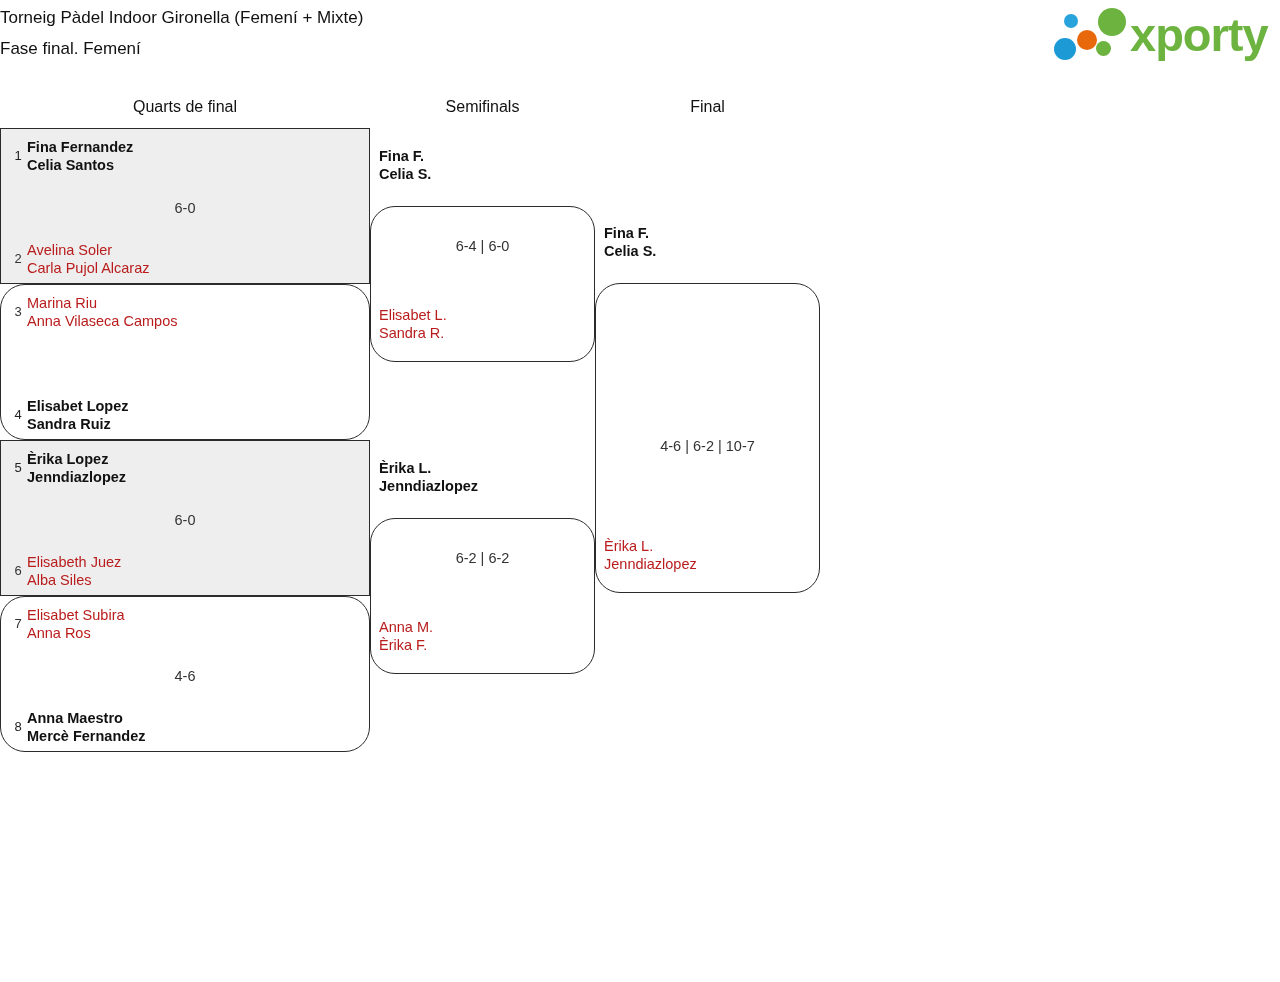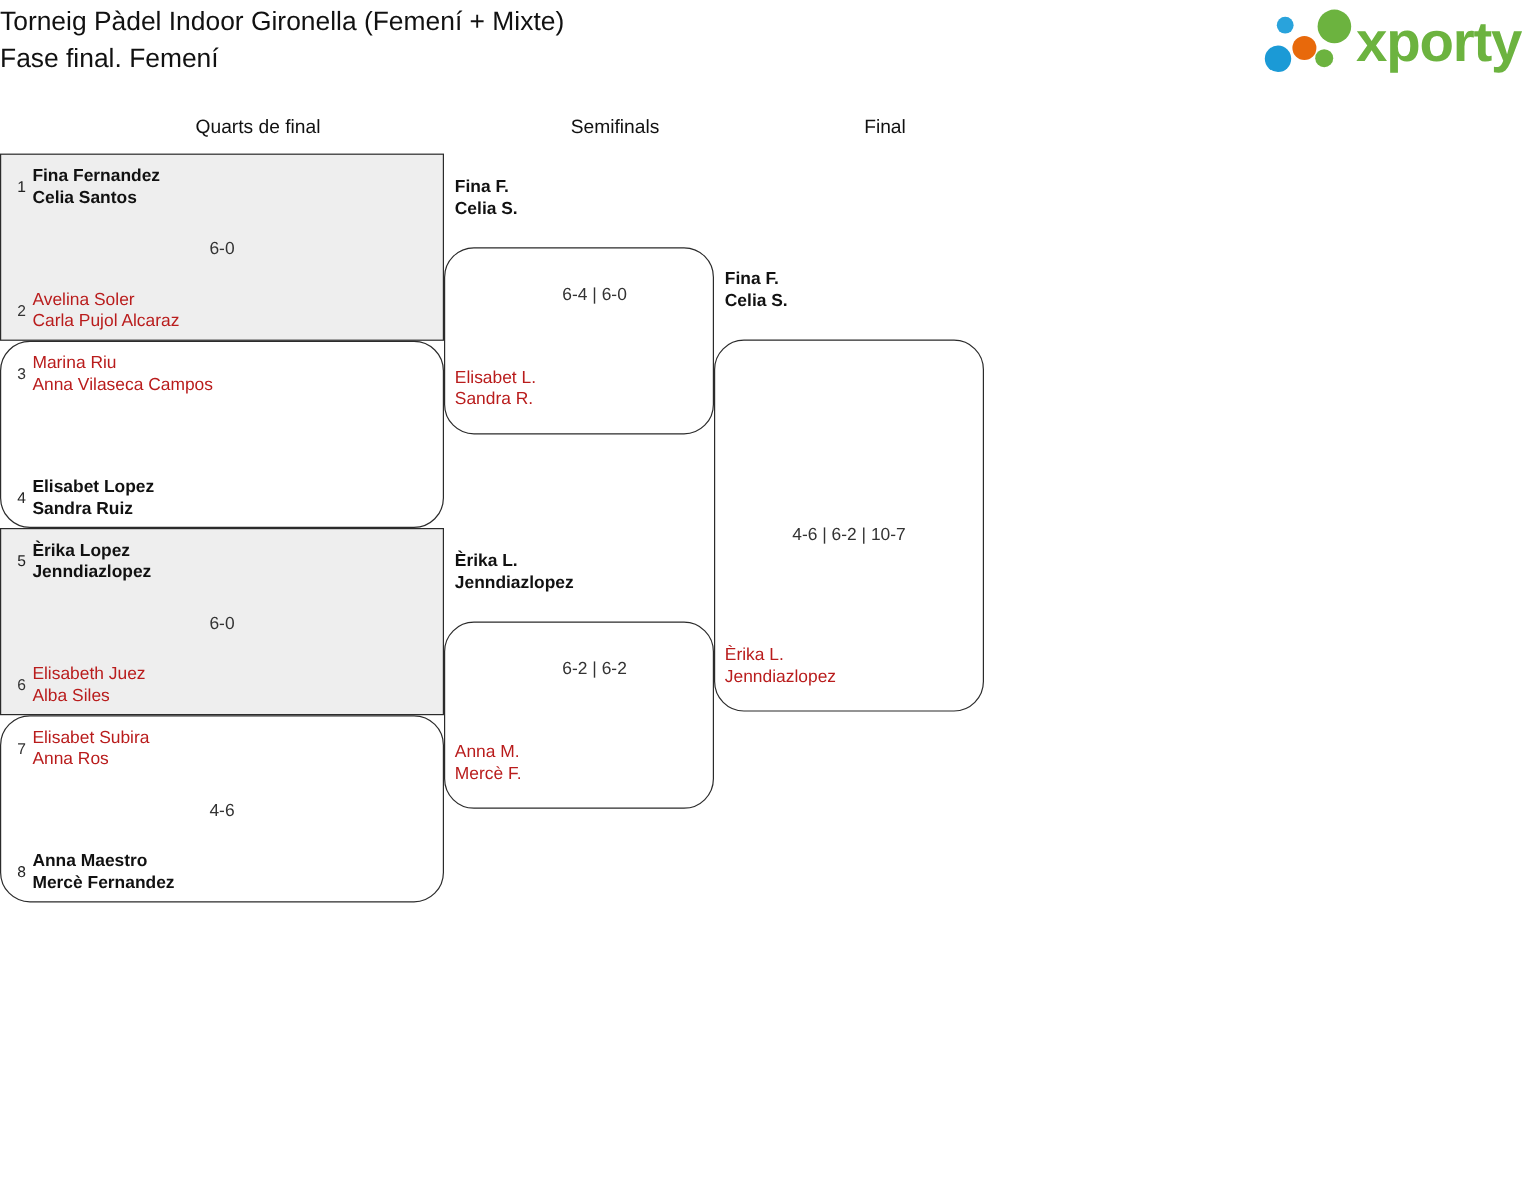--- a/index.html
+++ b/index.html
@@ -23,21 +23,21 @@
     left: 0; top: 0;
     width: 1280px;
     height: 90px;
   }
   #title-block {
     position: absolute;
     left: 0; top: 2px;
     width: 900px;
   }
   .title-line {
-    font-size: 22px;
+    font-size: 17px;
     line-height: 31px;
     font-weight: 400;
     color: #111111;
     white-space: nowrap;
   }
 
   
   #logo {
     position: absolute;
     right: 6px;
@@ -68,21 +68,20 @@
 
   
   .round-head {
     position: absolute;
     font-size: 16px;
     line-height: 20px;
     font-weight: 400;
     color: #111111;
     text-align: center;
     white-space: nowrap;
-    padding-left: 30px;
   }
   #head-qf   { left: 0px;   top: 97px; width: 370px; }
   #head-sf   { left: 370px; top: 97px; width: 225px; }
   #head-f    { left: 595px; top: 97px; width: 225px; }
 
   
   #bracket {
     position: absolute;
     left: 0; top: 0;
     width: 1280px; height: 982px;
@@ -150,21 +149,21 @@
   .score {
     position: absolute;
     left: 0;
     width: 100%;
     text-align: center;
     font-size: 14.5px;
     line-height: 18px;
     color: #333333;
   }
   .qf .score { top: 70px; }
-  .sf .score { top: 30px; padding-left: 13px; }
+  .sf .score { top: 30px; }
   .fi .score { top: 109px; margin-top: 44px; }
 </style>
 </head>
 <body>
 
 <div id="header">
 
   <div id="title-block">
     <div class="title-line">Torneig Pàdel Indoor Gironella (Femení + Mixte)</div>
     <div class="title-line">Fase final. Femení</div>
@@ -280,21 +279,21 @@
     <div class="team team-top winner">
       <span class="names">
         <span class="nm">Èrika L.</span>
         <span class="nm">Jenndiazlopez</span>
       </span>
     </div>
     <div class="score">6-2 | 6-2</div>
     <div class="team team-bottom loser">
       <span class="names">
         <span class="nm">Anna M.</span>
-        <span class="nm">Mercè F.</span>
+        <span class="nm">Èrika F.</span>
       </span>
     </div>
   </div>
 
   <div class="match fi plain" id="f1" style="border-color: rgb(43, 43, 43);">
     <div class="team team-top winner">
       <span class="names">
         <span class="nm">Fina F.</span>
         <span class="nm">Celia S.</span>
       </span>

